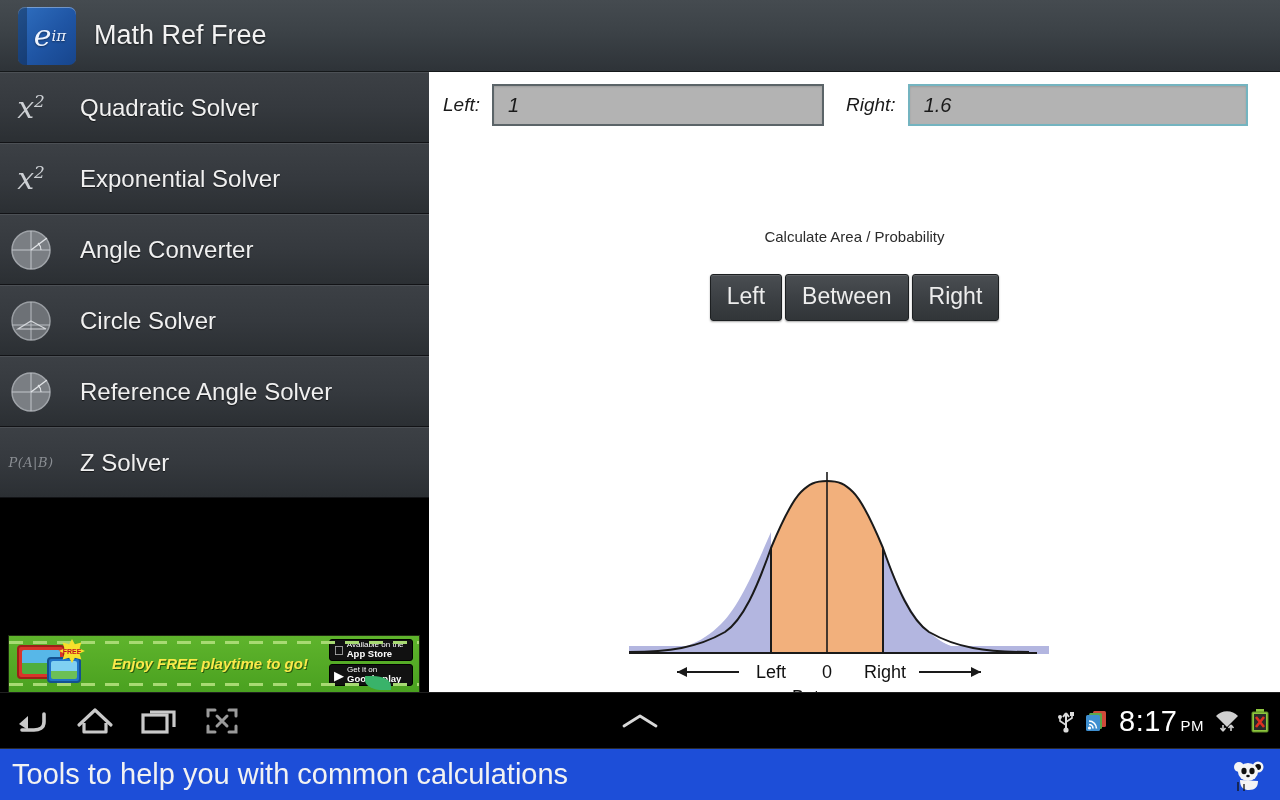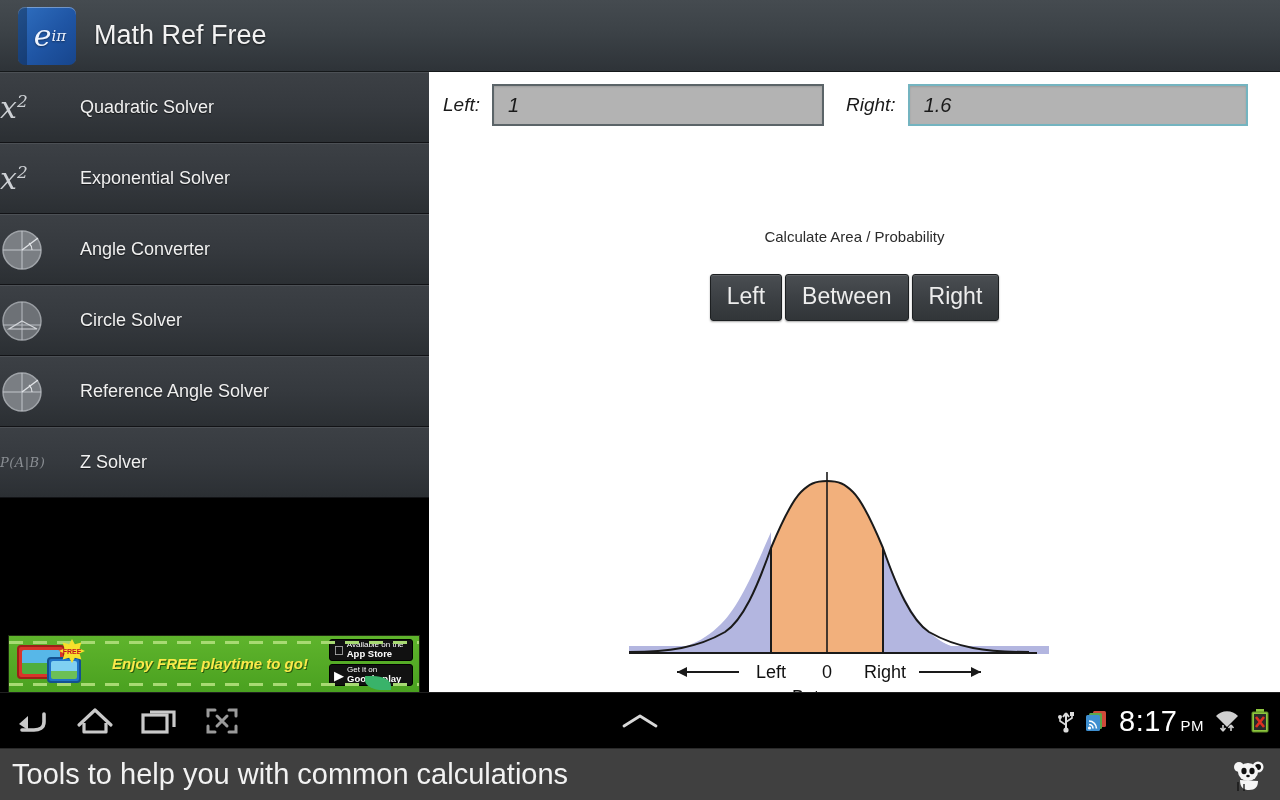--- a/index.html
+++ b/index.html
@@ -40,25 +40,25 @@
     background:#000;
   }
   .side-row{
     position:relative; height:71px; width:429px;
     background:linear-gradient(to bottom,#3c4045 0%,#35393e 50%,#2b2f33 100%);
     border-top:1px solid #4c5055;
     border-bottom:1px solid #121316;
     display:flex; align-items:center;
   }
   .side-row .sicon{
-    width:62px; flex:0 0 62px; display:flex; align-items:center; 
+    width:62px; flex:0 0 62px; display:flex; align-items:center; justify-content:center;
     color:#b9bcc0;
   }
   .side-row .slabel{
-    color:#f0f0f0; font-size:18px; margin-left:18px; font-weight:400;
+    color:#f0f0f0; font-size:24px; margin-left:18px; font-weight:400;
     text-shadow:0 1px 1px rgba(0,0,0,.6);
   }
   .xsq{font-family:"DejaVu Serif", serif; font-style:italic; font-size:30px; color:#cdd0d4;}
   .xsq sup{font-size:17px;}
   .pab{font-family:"DejaVu Serif", serif; font-style:italic; font-size:13px; color:#8a8e93; letter-spacing:.5px;}
   .circ-ico{display:block;}
 
   .sidebar-rest{position:absolute; left:0; top:497px; width:429px; height:195px; background:#000;}
 
   
@@ -142,21 +142,21 @@
     border-top:1px solid #202020;
   }
   .nav-left{position:absolute;left:14px;top:0;height:56px;display:flex;align-items:center;gap:26px;}
   .nav-mid{position:absolute;left:0;top:0;width:1280px;height:56px;display:flex;align-items:center;justify-content:center;}
   .nav-right{position:absolute;right:10px;top:0;height:56px;display:flex;align-items:center;gap:9px;}
   .clock{color:#fff;font-size:29px;line-height:1;letter-spacing:.5px;}
   .clock .ampm{font-size:15px;margin-left:3px;}
 
   
   .footer{
-    position:absolute;left:0;top:748px;width:1280px;height:52px;background:#404040;
+    position:absolute;left:0;top:748px;width:1280px;height:52px;background:#1d4ed8;
     display:flex;align-items:center;
     border-top:1px solid #2a2a2a;
   }
   .footer-text{color:#f2f2f2;font-size:29px;margin-left:12px;font-weight:400;}
   .panda{position:absolute;right:14px;top:9px;width:34px;height:34px;}
 </style>
 </head>
 <body>
 
 <div id="app">

